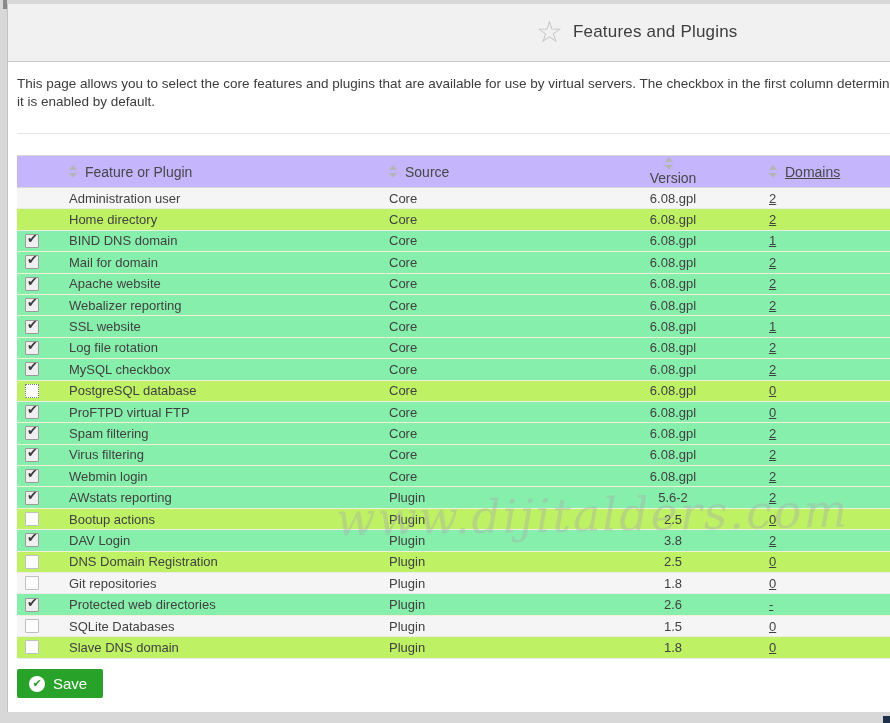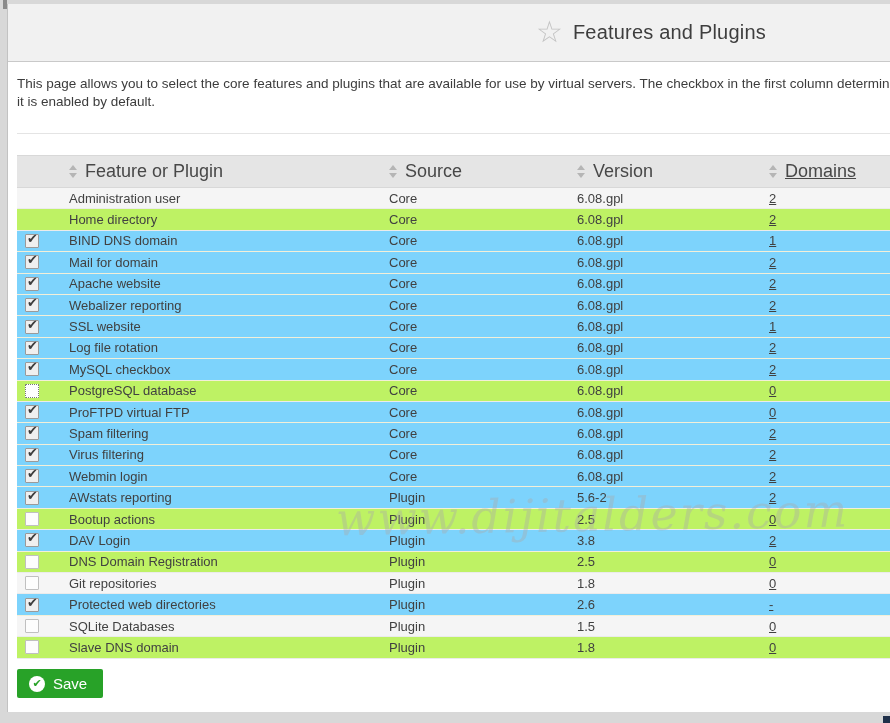--- a/index.html
+++ b/index.html
@@ -14,53 +14,53 @@
     background:#ffffff;border-left:1px solid #c2c2c2;
   }
   .titlebar{
     position:absolute;left:0;top:0;right:0;height:57px;
     background:#f1f1f1;border-bottom:1px solid #c9c9c9;
   }
   .title-group{
     position:absolute;left:528px;top:12px;display:flex;align-items:center;gap:10px;
   }
   .star{font-size:30px;line-height:32px;color:#c3c3c3;}
-  .page-title{font-size:20px;color:#3e3e3e;letter-spacing:.2px;}
+  .page-title{font-size:17px;color:#3e3e3e;letter-spacing:.2px;}
   .description{
     position:absolute;left:9px;top:71px;right:0;overflow:hidden;
     font-size:13.5px;line-height:18px;color:#3c3c3c;
   }
   .description div{white-space:nowrap;}
   .rule{
     position:absolute;left:9px;top:129px;right:0;height:0;
     border-top:1px solid #e4e4e4;
   }
   
   .ftable{position:absolute;left:9px;top:151px;right:0;font-size:13px;color:#414141;}
   .thead{
     display:flex;align-items:center;height:33px;box-sizing:border-box;
     border-top:1px solid #d8d8d8;border-bottom:1px solid #d8d8d8;
-    background:#e5e5e5;font-size:18px;color:#484848;
+    background:#c4b5fd;font-size:14px;color:#484848;
   }
   .cell{box-sizing:border-box;flex:0 0 auto;display:flex;align-items:center;}
   .c-check{width:52px;padding-left:8px;}
   .c-feature{width:320px;}
   .c-source{width:188px;}
-  .c-version{width:192px;}
+  .c-version{width:192px;flex-direction:column;}
   .c-domains{flex:1 1 auto;text-decoration:underline;}
   .sort{display:inline-flex;flex-direction:column;gap:3px;margin-right:8px;}
   .sort i{display:block;width:0;height:0;border-left:4px solid transparent;border-right:4px solid transparent;}
   .sort .up{border-bottom:5px solid #b5b5b5;}
   .sort .down{border-top:5px solid #b5b5b5;}
   .tbody .trow{
     display:flex;align-items:center;height:21.4px;box-sizing:border-box;
     border-bottom:1px solid #ebebeb;background:#bef264;
   }
   .tbody .trow:nth-child(odd){background:#f5f5f5;}
-  .tbody .trow.checked{background:#7dd3fc;border-bottom:1px solid #f3efd8;}
+  .tbody .trow.checked{background:#86efac;border-bottom:1px solid #f3efd8;}
   .checkbox{
     width:14px;height:14px;box-sizing:border-box;position:relative;
     background:#fdfdfd;border:1px solid #c0c0c0;border-radius:1px;
   }
   .checkbox.checked{background:#efefef;border-color:#9a9a9a;}
   .checkbox.checked::after{
     content:"\2714";position:absolute;left:1px;top:-4px;
     font-size:13px;color:#3c3c3c;
   }
   .checkbox.unchecked-dotted{border:1px dotted #777;background:#ffffff;}

